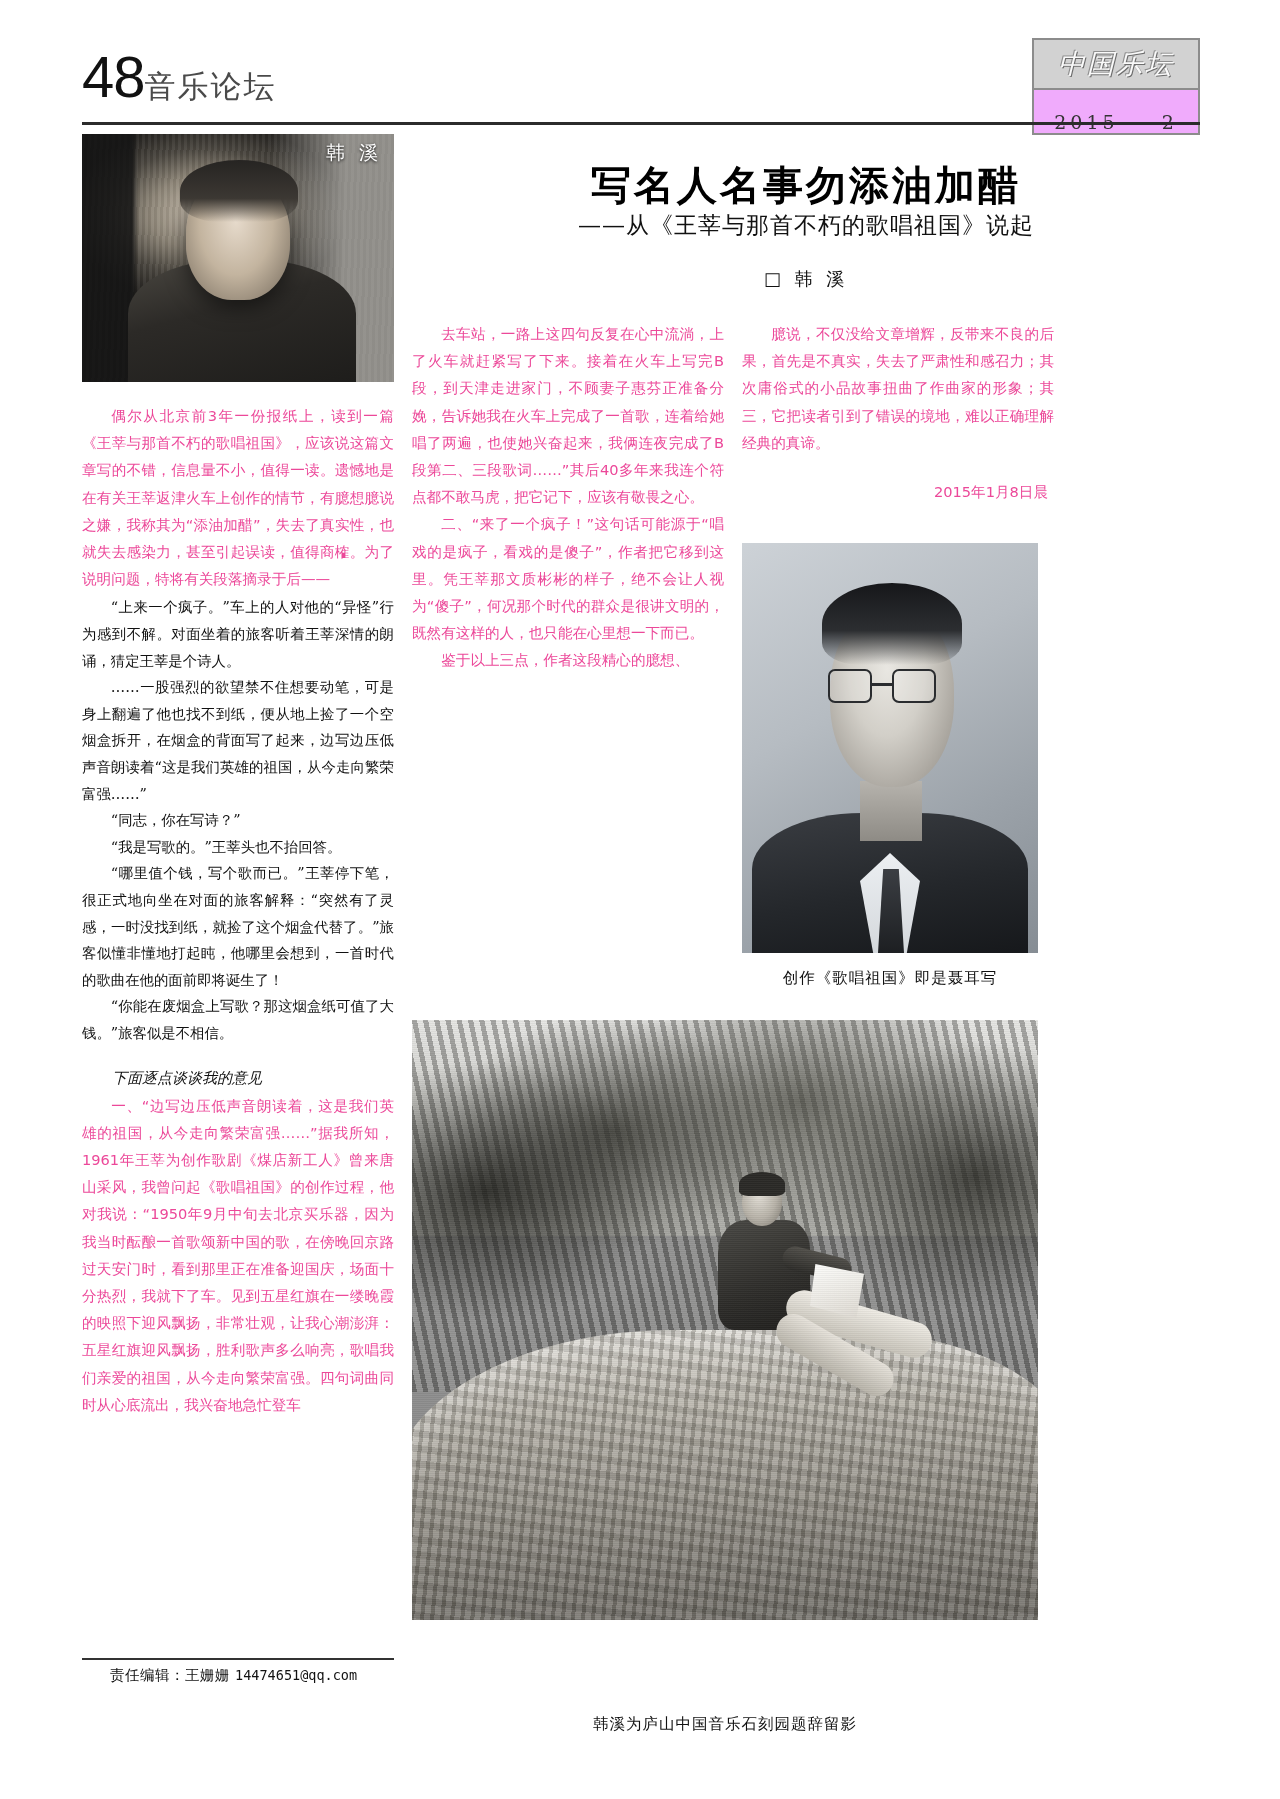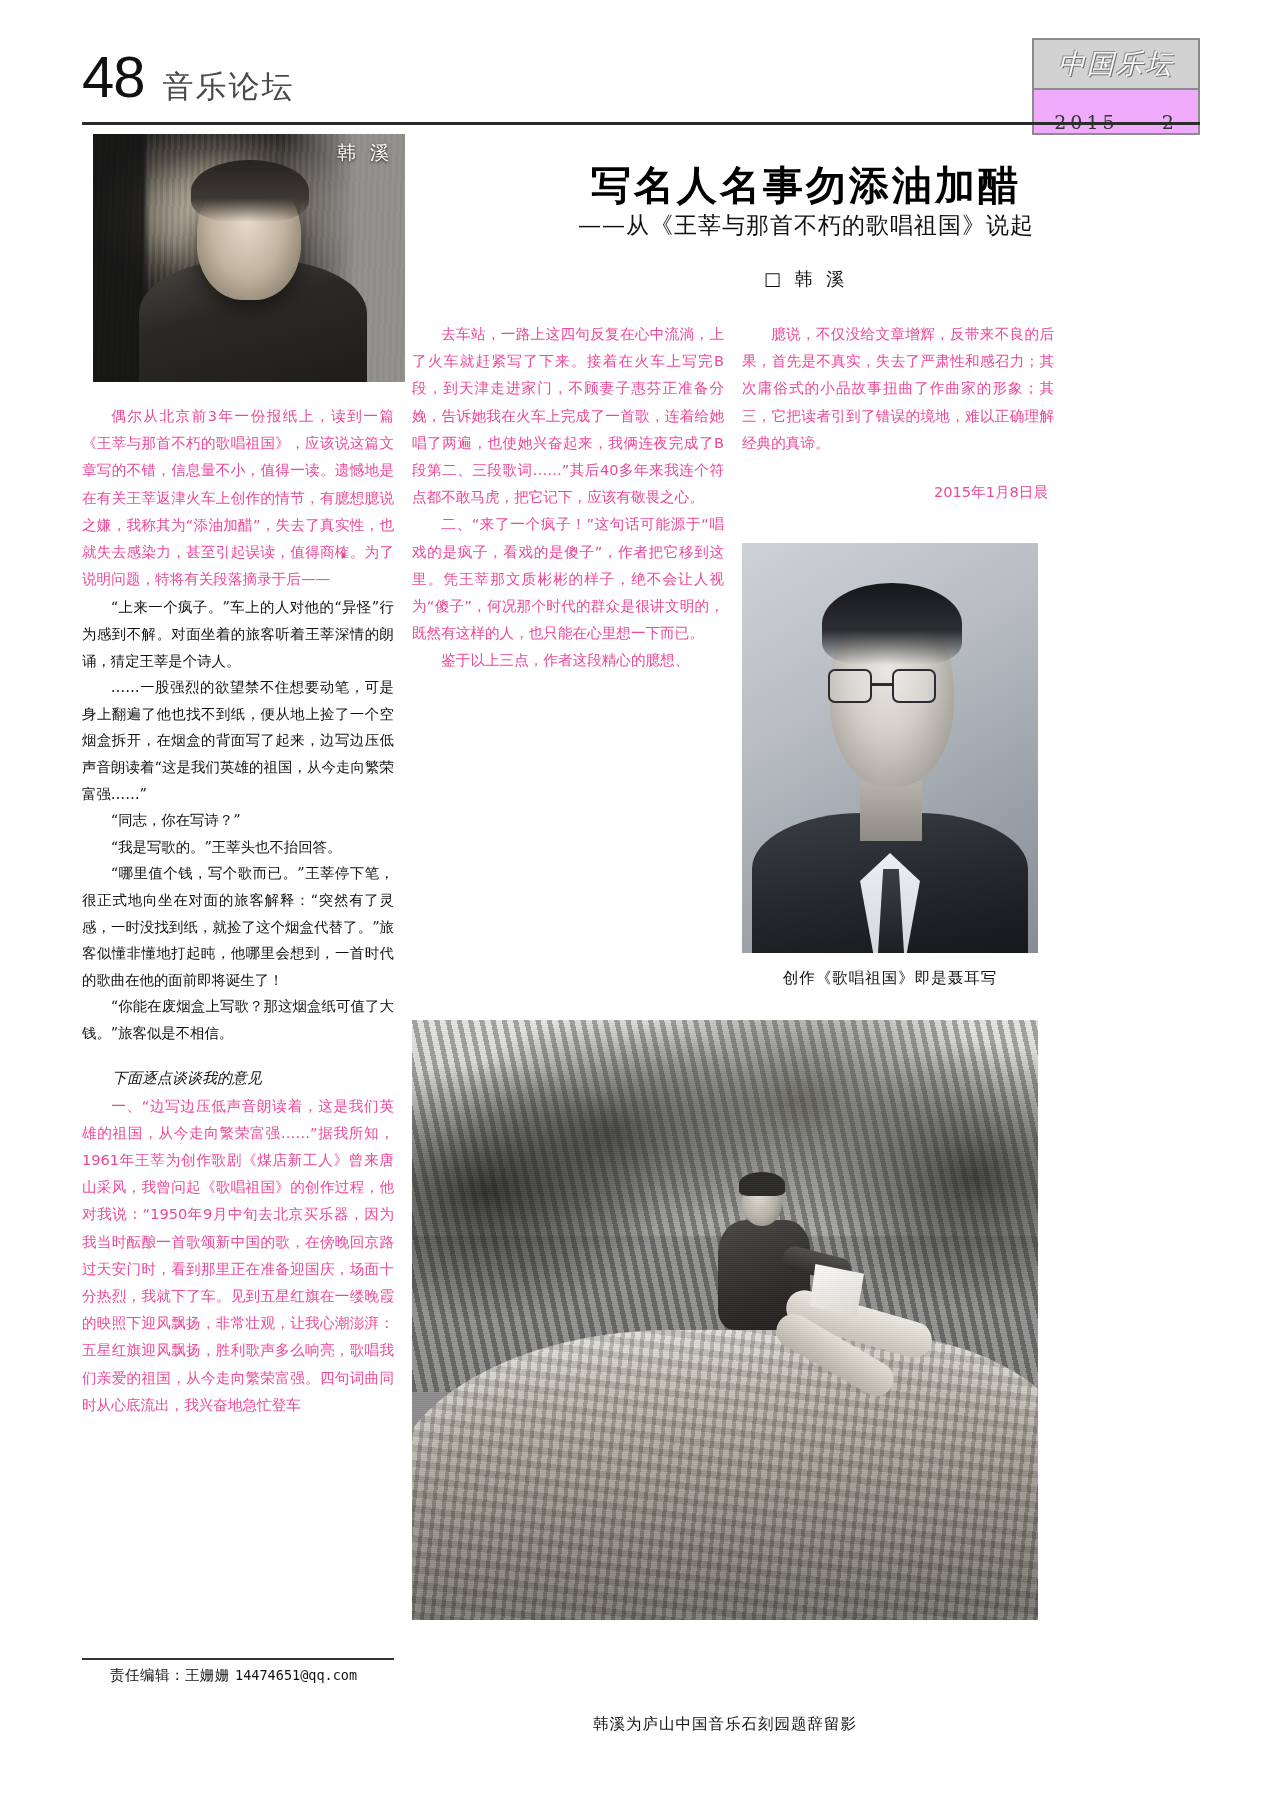--- a/index.html
+++ b/index.html
@@ -31,21 +31,20 @@
     left: 82px;
     top: 38px;
     width: 1118px;
     height: 86px;
   }
   .header-left {
     position: absolute;
     left: 0; top: 10px;
     display: flex;
     align-items: baseline;
-    gap: 18px;
     justify-content: center;
   }
   .page-number {
     font-family: "Liberation Sans", "DejaVu Sans", sans-serif;
     font-size: 58px;
     font-weight: 400;
     letter-spacing: -1px;
     line-height: 1;
     color: #111;
   }
@@ -111,21 +110,20 @@
     top: 134px;
     width: 312px;
   }
 
   .photo-portrait-top {
     position: relative;
     width: 312px;
     height: 248px;
     overflow: hidden;
     background: #15803d;
-    margin-left: 11px;
   }
   .photo-portrait-top .ph-label {
     position: absolute;
     right: 12px;
     top: 6px;
     font-family: "DejaVu Serif", "Liberation Serif", serif;
     font-size: 19px;
     color: #fff;
     letter-spacing: 4px;
     z-index: 5;

